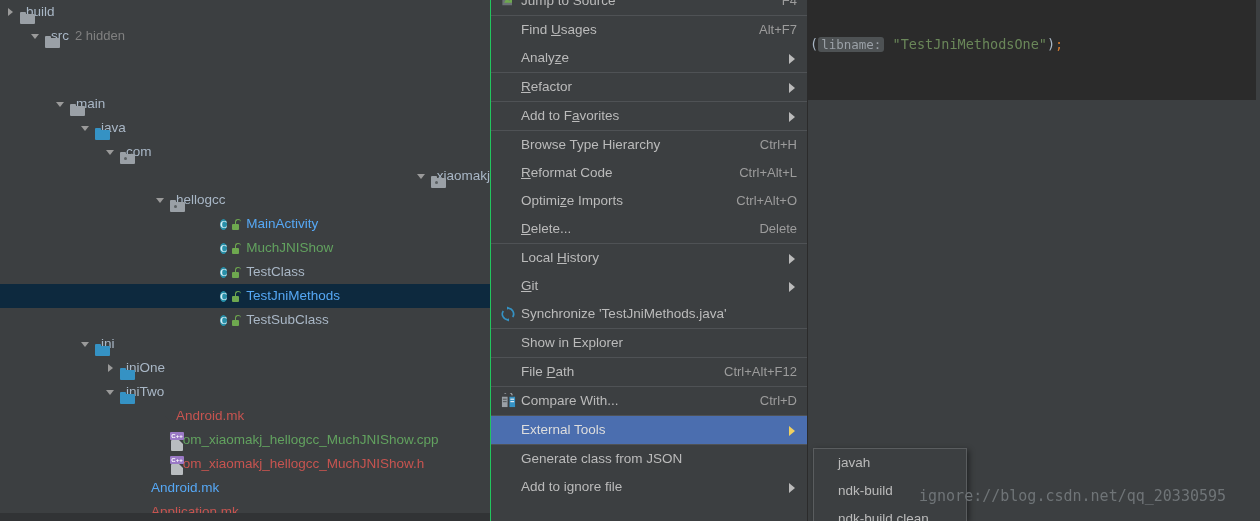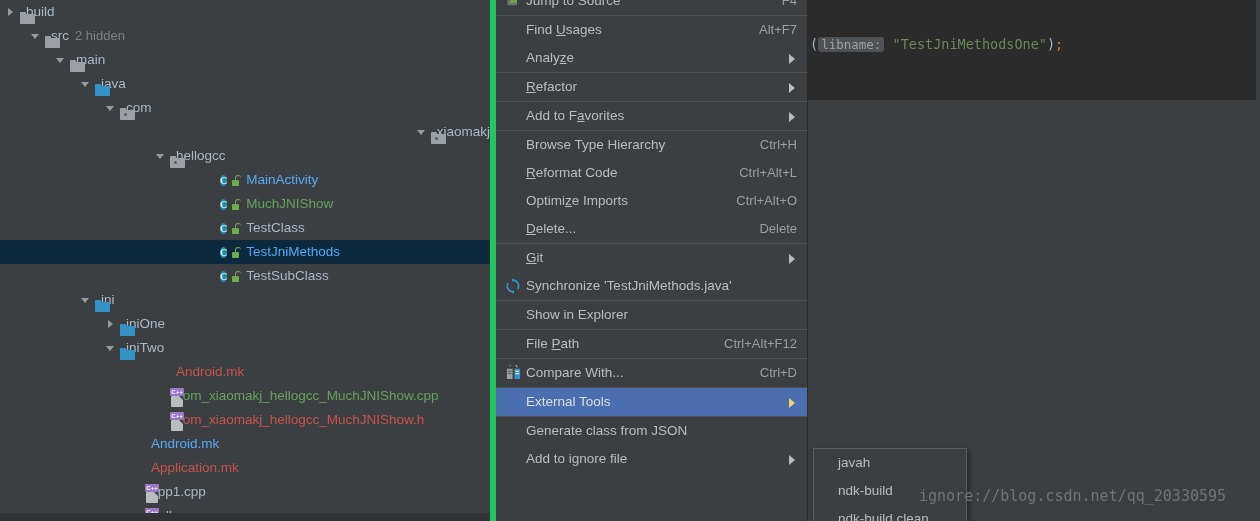--- a/index.html
+++ b/index.html
@@ -87,21 +87,21 @@
     font-family:"DejaVu Sans Mono",monospace;font-size:13.5px;}
   .tk-paren{color:#a9b7c6;}
   .hintbadge{background:#4e5254;color:#9aa0a6;border-radius:3px;padding:0px 3px;font-size:12.5px;text-align:right;}
   .tk-str{color:#6a8759;}
   .tk-semi{color:#cc7832;}
   #editorfill{position:absolute;left:806px;top:100px;width:454px;height:421px;background:#3c3f41;}
 
   
   #menu{
     position:absolute;left:490px;top:0;width:318px;height:521px;
-    background:#3c3f41;border-left:6px solid #22c55e;border-right:1px solid #2b2b2b;
+    background:#3c3f41;border-left:1px solid #22c55e;border-right:1px solid #2b2b2b;
     overflow:hidden;box-sizing:border-box;
   }
   .mi{
     position:relative;height:28px;line-height:28px;display:flex;align-items:center;
     padding-left:8px;padding-right:10px;font-size:13.5px;color:#bbbbbb;white-space:nowrap;
   }
   .mi .micon{width:20px;flex:0 0 20px;height:18px;position:relative;margin-right:2px;}
   .mi .mtext{flex:1 1 auto;}
   .mi .mkey{color:#9c9c9c;font-size:13px;margin-left:18px;}
   .mi .marrow{margin-left:10px;width:8px;height:10px;position:relative;flex:0 0 8px;}
@@ -156,21 +156,21 @@
         <span class="arrow right"></span>
         <span class="ico"><span class="folder gray"><span class="tab"></span><span class="body"></span></span></span>
         <span class="lbl c-gray">build</span>
       </div>
       <div class="row" style="padding-left: 31px;">
         <span class="arrow down"></span>
         <span class="ico"><span class="folder gray"><span class="tab"></span><span class="body"></span></span></span>
         <span class="lbl c-gray">src</span>
         <span class="sub">2 hidden</span>
       </div>
-      <div class="row" style="padding-left: 56px;">
+      <div class="row" style="padding-left: 56px; margin-top: 44px;">
         <span class="arrow down"></span>
         <span class="ico"><span class="folder gray"><span class="tab"></span><span class="body"></span></span></span>
         <span class="lbl c-gray">main</span>
       </div>
       <div class="row" style="padding-left: 81px;">
         <span class="arrow down"></span>
         <span class="ico"><span class="folder blue"><span class="tab"></span><span class="body"></span></span></span>
         <span class="lbl c-gray">java</span>
       </div>
       <div class="row" style="padding-left: 106px;">
@@ -322,20 +322,25 @@
         <span class="micon"></span>
         <span class="mtext">Optimi<u>z</u>e Imports</span>
         <span class="mkey">Ctrl+Alt+O</span>
       </div>
       <div class="mi">
         <span class="micon"></span>
         <span class="mtext"><u>D</u>elete...</span>
         <span class="mkey">Delete</span>
       </div>
       <div class="msep"></div>
+      <div class="mi">
+        <span class="micon"></span>
+        <span class="mtext">Local <u>H</u>istory</span>
+        <span class="marrow"></span>
+      </div>
       <div class="mi">
         <span class="micon"></span>
         <span class="mtext"><u>G</u>it</span>
         <span class="marrow"></span>
       </div>
       <div class="mi">
         <span class="micon">
           <svg class="ic-sync" viewBox="0 0 16 16">
             <path d="M8 1.5a6.5 6.5 0 0 1 5.4 10.1l-1.3-.9A5 5 0 0 0 8 3V1.5z" fill="#3592c4"></path>
             <path d="M8 14.5A6.5 6.5 0 0 1 2.6 4.4l1.3.9A5 5 0 0 0 8 13v1.5z" fill="#3592c4"></path>

